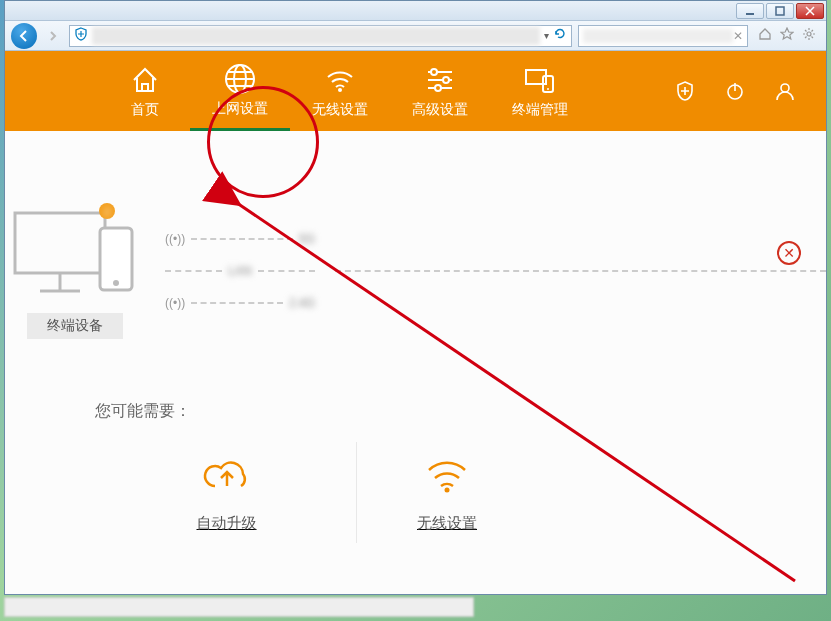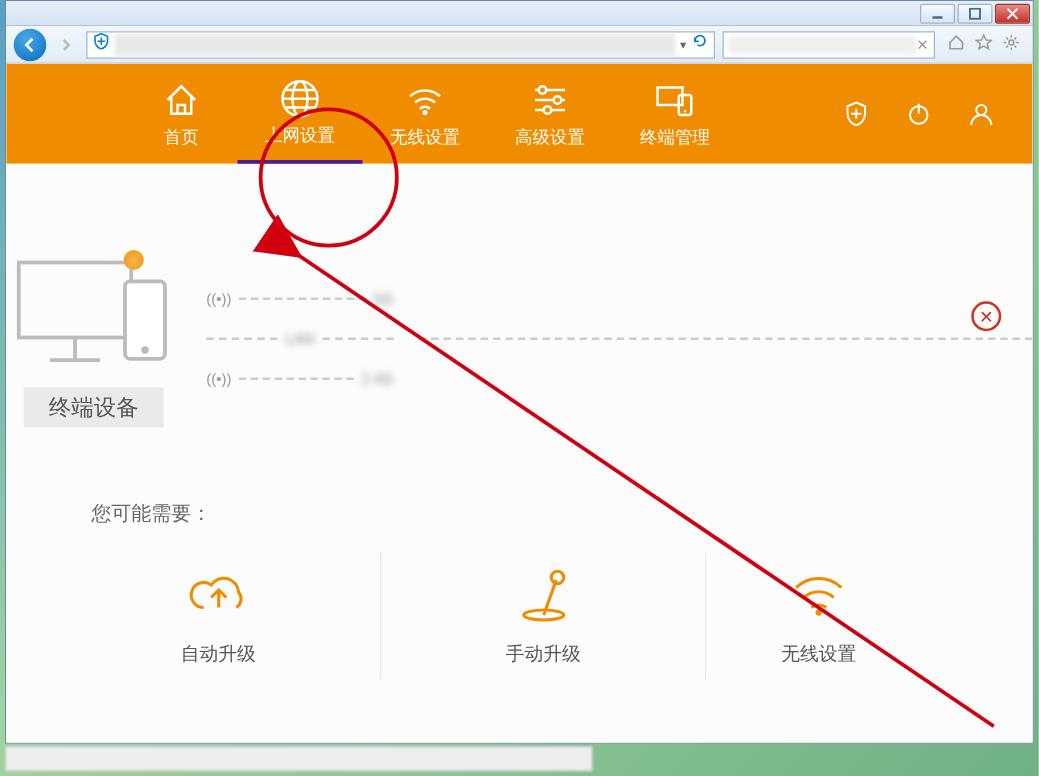--- a/index.html
+++ b/index.html
@@ -105,21 +105,21 @@
     width: 100px;
     display: flex;
     flex-direction: column;
     align-items: center;
     justify-content: center;
     gap: 4px;
     font-size: 14px;
   }
   .nav-item.home { width: 90px; font-family: Liberation Serif, serif; }
   .nav-item .ico { height: 34px; display:flex;align-items:center;justify-content:center;}
-  .nav-item.active { border-bottom: 3px solid #4c1d95; }
+  .nav-item.active { border-bottom: 3px solid #15803d; }
   .nav-right {
     margin-left: auto;
     display: flex;
     align-items: center;
     gap: 28px;
     padding-right: 30px;
   }
   .nav-right .ricon { display:flex; }
   .body-area {
     background: #fcfcfc;
@@ -133,21 +133,21 @@
     gap: 20px;
     height: 200px;
     position: relative;
   }
   .device-col {
     display:flex;flex-direction:column;align-items:center;gap:10px;
   }
   .dev-label {
     background:#eaeaea;
     padding:4px 20px;
-    font-size:18px;
+    font-size:14px;
     color:#555;
   }
   .conn-lines {
     display:flex;flex-direction:column;align-items:center;gap:18px;
     width:150px;
     color:#aaa; font-size:12px;
   }
   .conn-row{display:flex;align-items:center;gap:6px;width:100%;}
   .dash{flex:1;border-top:2px dashed #ccc;}
   .wifi-sym{color:#999;}
@@ -156,28 +156,29 @@
   .err-badge {
     position:absolute;
     right:25px; top:70px;
     width:24px;height:24px;
     border:2px solid #d03020;
     border-radius:50%;
     display:flex;align-items:center;justify-content:center;
     color:#d03020;font-size:14px;
   }
   .section-title {
-    margin: 30px 0 20px 68px;
+    margin: 30px 0 20px 90px;
     color:#666;
     font-size:16px;
   }
   .cards {
     display:flex;
-    padding-left:40px;
+    padding-left:92px;
     align-items:flex-end;
+    text-decoration:underline;
   }
   .card {
     width:260px;
     display:flex;
     flex-direction:column;
     align-items:center;
     gap:14px;
     border-right:1px solid #e8e8e8;
     padding:10px 0;
     color:#555;
@@ -399,30 +400,20 @@
       <div class="cards">
         <div class="card">
           <span class="cico">
             <svg width="52" height="40" viewBox="0 0 52 40">
                 <path d="M14 30 A10 10 0 1 1 20 12 A12 12 0 0 1 42 18 A8 8 0 0 1 40 30" fill="none" stroke="#f08c00" stroke-width="2.5"></path>
                 <path d="M26 30 V16 M20 22 L26 16 L32 22" fill="none" stroke="#f08c00" stroke-width="2.5"></path>
               </svg>
           </span>
           <span class="clabel">自动升级</span>
         </div>
-        <div class="card">
-          <span class="cico">
-            <svg width="48" height="44" viewBox="0 0 48 44">
-                <ellipse cx="24" cy="38" rx="16" ry="4" fill="none" stroke="#f08c00" stroke-width="2.5"></ellipse>
-                <path d="M24 38 L34 10" stroke="#f08c00" stroke-width="2.5"></path>
-                <circle cx="35" cy="8" r="5" fill="none" stroke="#f08c00" stroke-width="2.5"></circle>
-              </svg>
-          </span>
-          <span class="clabel">手动升级</span>
-        </div>
         <div class="card" style="width:180px;border-right:none">
           <span class="cico">
             <svg width="48" height="40" viewBox="0 0 48 40">
                 <path d="M6 14 A26 26 0 0 1 42 14 M12 22 A18 18 0 0 1 36 22 M18 30 A10 10 0 0 1 30 30" fill="none" stroke="#f08c00" stroke-width="2.5"></path>
                 <circle cx="24" cy="34" r="2.5" fill="#f08c00"></circle>
               </svg>
           </span>
           <span class="clabel">无线设置</span>
         </div>
       </div>

